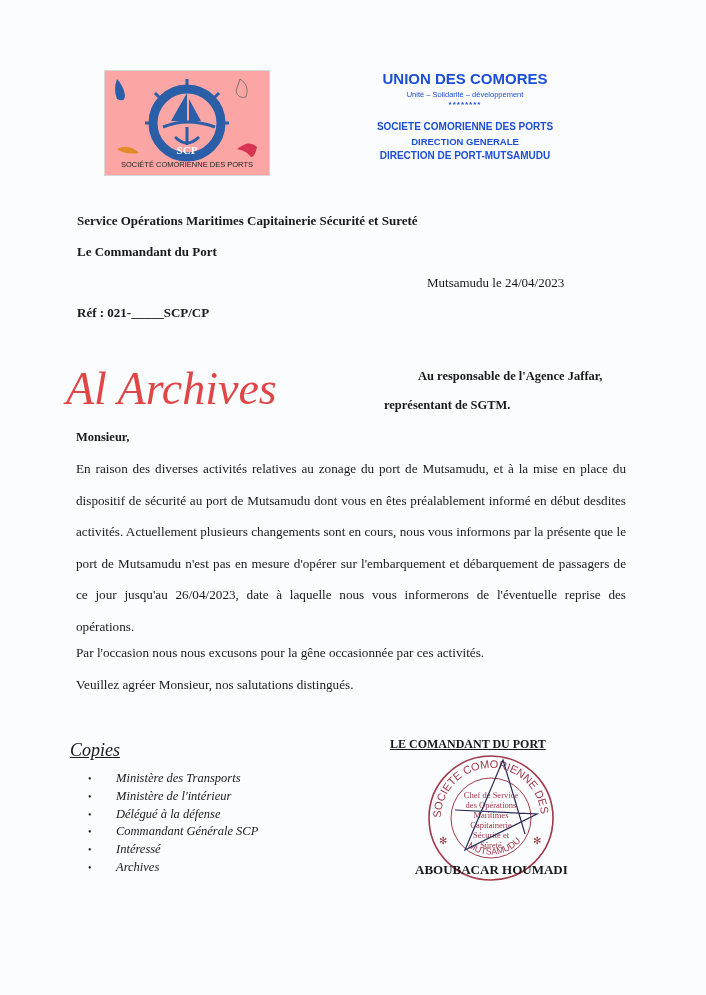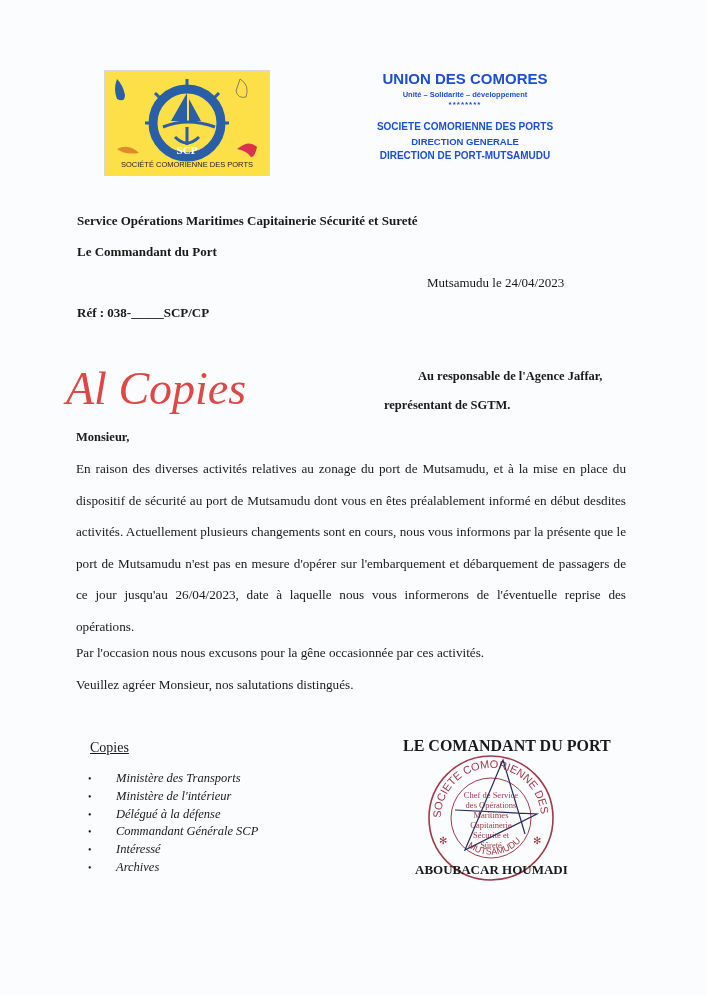--- a/index.html
+++ b/index.html
@@ -1,34 +1,34 @@
 <!DOCTYPE html>
 <html><head>
 <meta charset="utf-8">
 <style>
   html, body { margin:0; padding:0; }
   body { width:706px; height:995px; background:#fbfcfd; position:relative; overflow:hidden;
          font-family:"Liberation Serif", serif; color:#1a1a1a; }
   .abs { position:absolute; }
-  .logo-box { left:104px; top:70px; width:164px; height:104px; border:1px solid #d8d8d8; background:#fde047; }
+  .logo-box { left:104px; top:70px; width:164px; height:104px; border:1px solid #d8d8d8; background:#fca5a5; }
   .logo-caption { left:110px; top:160px; width:154px; font-family:"Liberation Sans", sans-serif; font-size:7.5px; text-align:center; color:#222; }
   .hdr { left:355px; width:220px; text-align:center; font-family:"Liberation Sans", sans-serif; font-weight:bold; color:#1d4ed8; }
   .h-title { top:70px; font-size:15px; }
-  .h-motto { top:90px; font-size:7.5px; font-weight:bold; }
+  .h-motto { top:90px; font-size:7.5px; font-weight:normal; }
   .h-stars { top:100px; font-size:8px; letter-spacing:1px; }
   .h-l1 { top:121px; font-size:10px; }
   .h-l2 { top:136px; font-size:9.5px; }
   .h-l3 { top:150px; font-size:10px; }
   .bold { font-weight:bold; font-size:13px; }
   .body-text { left:76px; width:550px; font-size:13.2px; line-height:31.5px; text-align:justify; }
   .brand { left:66px; top:362px; font-size:46px; font-style:italic; color:#e04646; }
-  .copies { left:90px; top:740px; font-size:14px; text-decoration:underline; }
+  .copies { left:70px; top:740px; font-size:18px; font-style:italic; text-decoration:underline; }
   .copy-list { left:88px; top:770px; margin:0; padding:0; list-style:none; font-size:12.5px; font-style:italic; line-height:16.8px; }
   .copy-list li::before { content:"•"; display:inline-block; width:28px; font-style:normal; font-size:10px; }
-  .sig-title { left:403px; top:737px; font-size:16px; font-weight:bold; }
+  .sig-title { left:390px; top:737px; font-size:12px; font-weight:bold; text-decoration:underline; }
   .sig-name { left:415px; top:862px; font-size:13px; font-weight:bold; }
 </style>
 </head>
 <body>
 
 <div class="abs logo-box">
   <svg width="164" height="104" viewBox="0 0 164 104">
     <path d="M12 8 q-4 10 0 20 q8 4 8 -4 q-2 -10 -8 -16z" fill="#2a5fa8"></path>
     <path d="M135 8 q10 6 6 18 q-8 2 -10 -6z" fill="none" stroke="#666" stroke-width="0.8"></path>
     <path d="M12 78 q12 -6 22 4 q-14 2 -22 -4z" fill="#e08a2a"></path>
@@ -54,23 +54,23 @@
 <div class="abs hdr h-title">UNION DES  COMORES</div>
 <div class="abs hdr h-motto">Unité – Solidarité – développement</div>
 <div class="abs hdr h-stars">********</div>
 <div class="abs hdr h-l1">SOCIETE COMORIENNE DES PORTS</div>
 <div class="abs hdr h-l2">DIRECTION GENERALE</div>
 <div class="abs hdr h-l3">DIRECTION DE PORT-MUTSAMUDU</div>
 
 <div class="abs bold" style="left:77px;top:213px;">Service Opérations Maritimes Capitainerie Sécurité et Sureté</div>
 <div class="abs bold" style="left:77px;top:244px;">Le Commandant du Port</div>
 <div class="abs" style="left:427px;top:275px;font-size:13px;">Mutsamudu le 24/04/2023</div>
-<div class="abs bold" style="left:77px;top:305px;">Réf : 038-_____SCP/CP</div>
+<div class="abs bold" style="left:77px;top:305px;">Réf : 021-_____SCP/CP</div>
 
-<div class="abs brand">Al Copies</div>
+<div class="abs brand">Al Archives</div>
 <div class="abs bold" style="left:384px;top:369px;font-size:12.5px;margin-left:34px;">Au responsable de l'Agence Jaffar,</div>
 <div class="abs bold" style="left:384px;top:398px;font-size:12.5px;">représentant de SGTM.</div>
 
 <div class="abs bold" style="left:76px;top:430px;font-size:12.5px;">Monsieur,</div>
 
 <div class="abs body-text" style="top:453px;">En raison des diverses activités relatives au zonage du port de Mutsamudu, et à la mise en place du dispositif de sécurité au port de Mutsamudu dont vous en êtes préalablement informé en début desdites activités. Actuellement plusieurs changements sont en cours, nous vous informons par la présente que le port de Mutsamudu n'est pas en mesure d'opérer sur l'embarquement et débarquement de passagers de ce jour jusqu'au 26/04/2023, date à laquelle nous vous informerons de l'éventuelle reprise des opérations.</div>
 <div class="abs" style="left:76px;top:645px;font-size:13.2px;">Par l'occasion nous nous excusons pour la gêne occasionnée par ces activités.</div>
 <div class="abs" style="left:76px;top:677px;font-size:13.2px;">Veuillez agréer Monsieur, nos salutations distingués.</div>
 
 <div class="abs copies">Copies</div>

